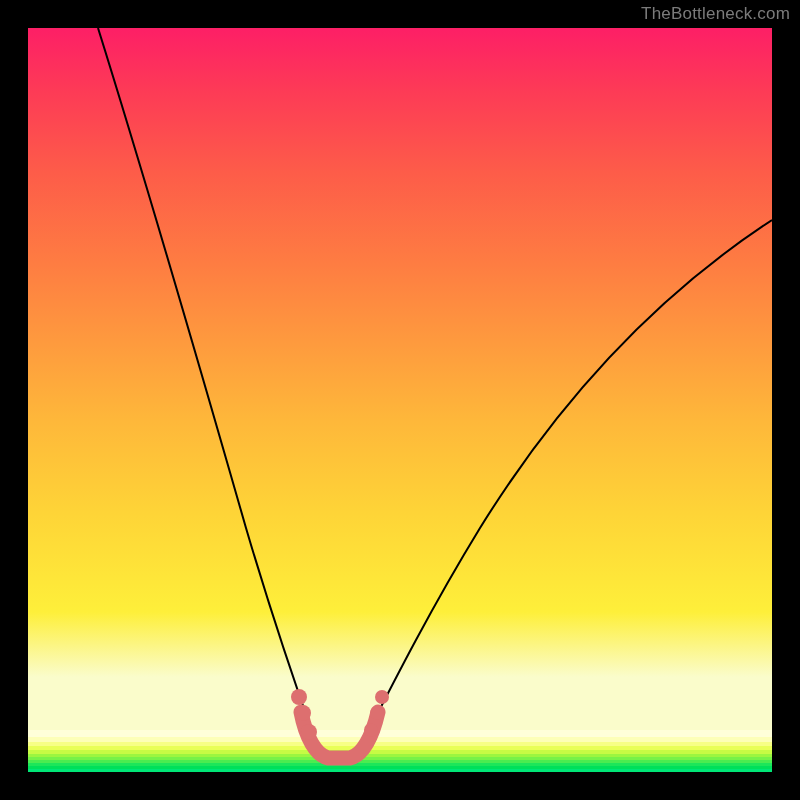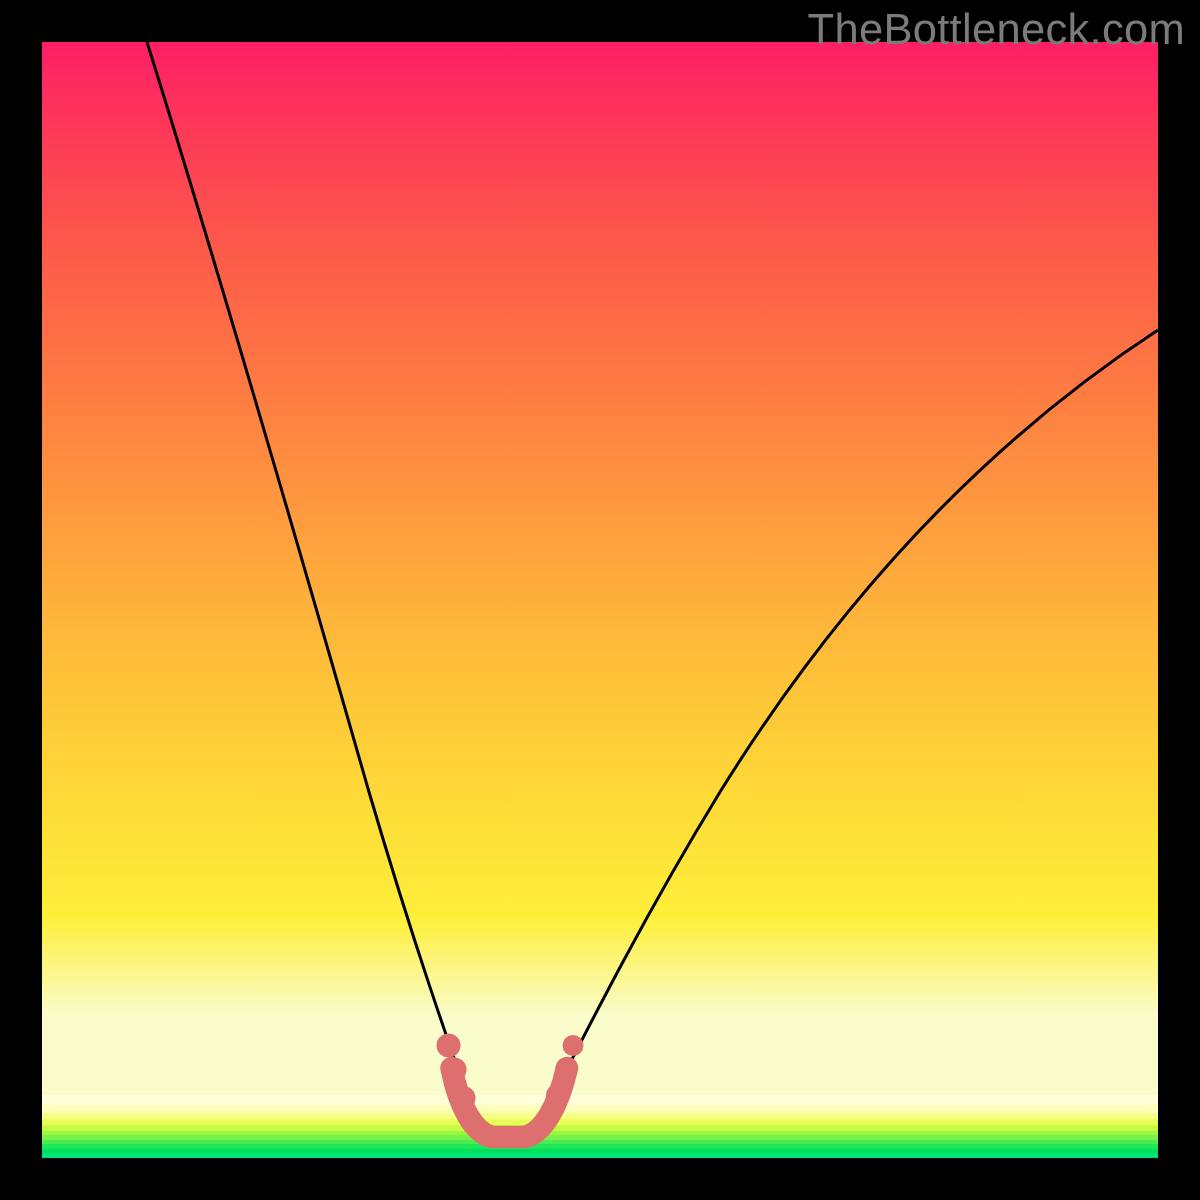--- a/index.html
+++ b/index.html
@@ -62,21 +62,21 @@
     position: absolute;
     top: 0; left: 0;
     width: 100%;
     height: 100%;
   }
   .watermark {
     position: absolute;
     top: 4px;
     right: 10px;
     color: #7b7b7b;
-    font-size: 29px;
+    font-size: 17px;
     letter-spacing: 0.2px;
   }
 </style>
 </head>
 <body>
 
 <div class="frame">
   <div class="plot">
     <div class="gradient"></div>
     <svg class="curves" viewBox="0 0 744 744" preserveAspectRatio="none">

